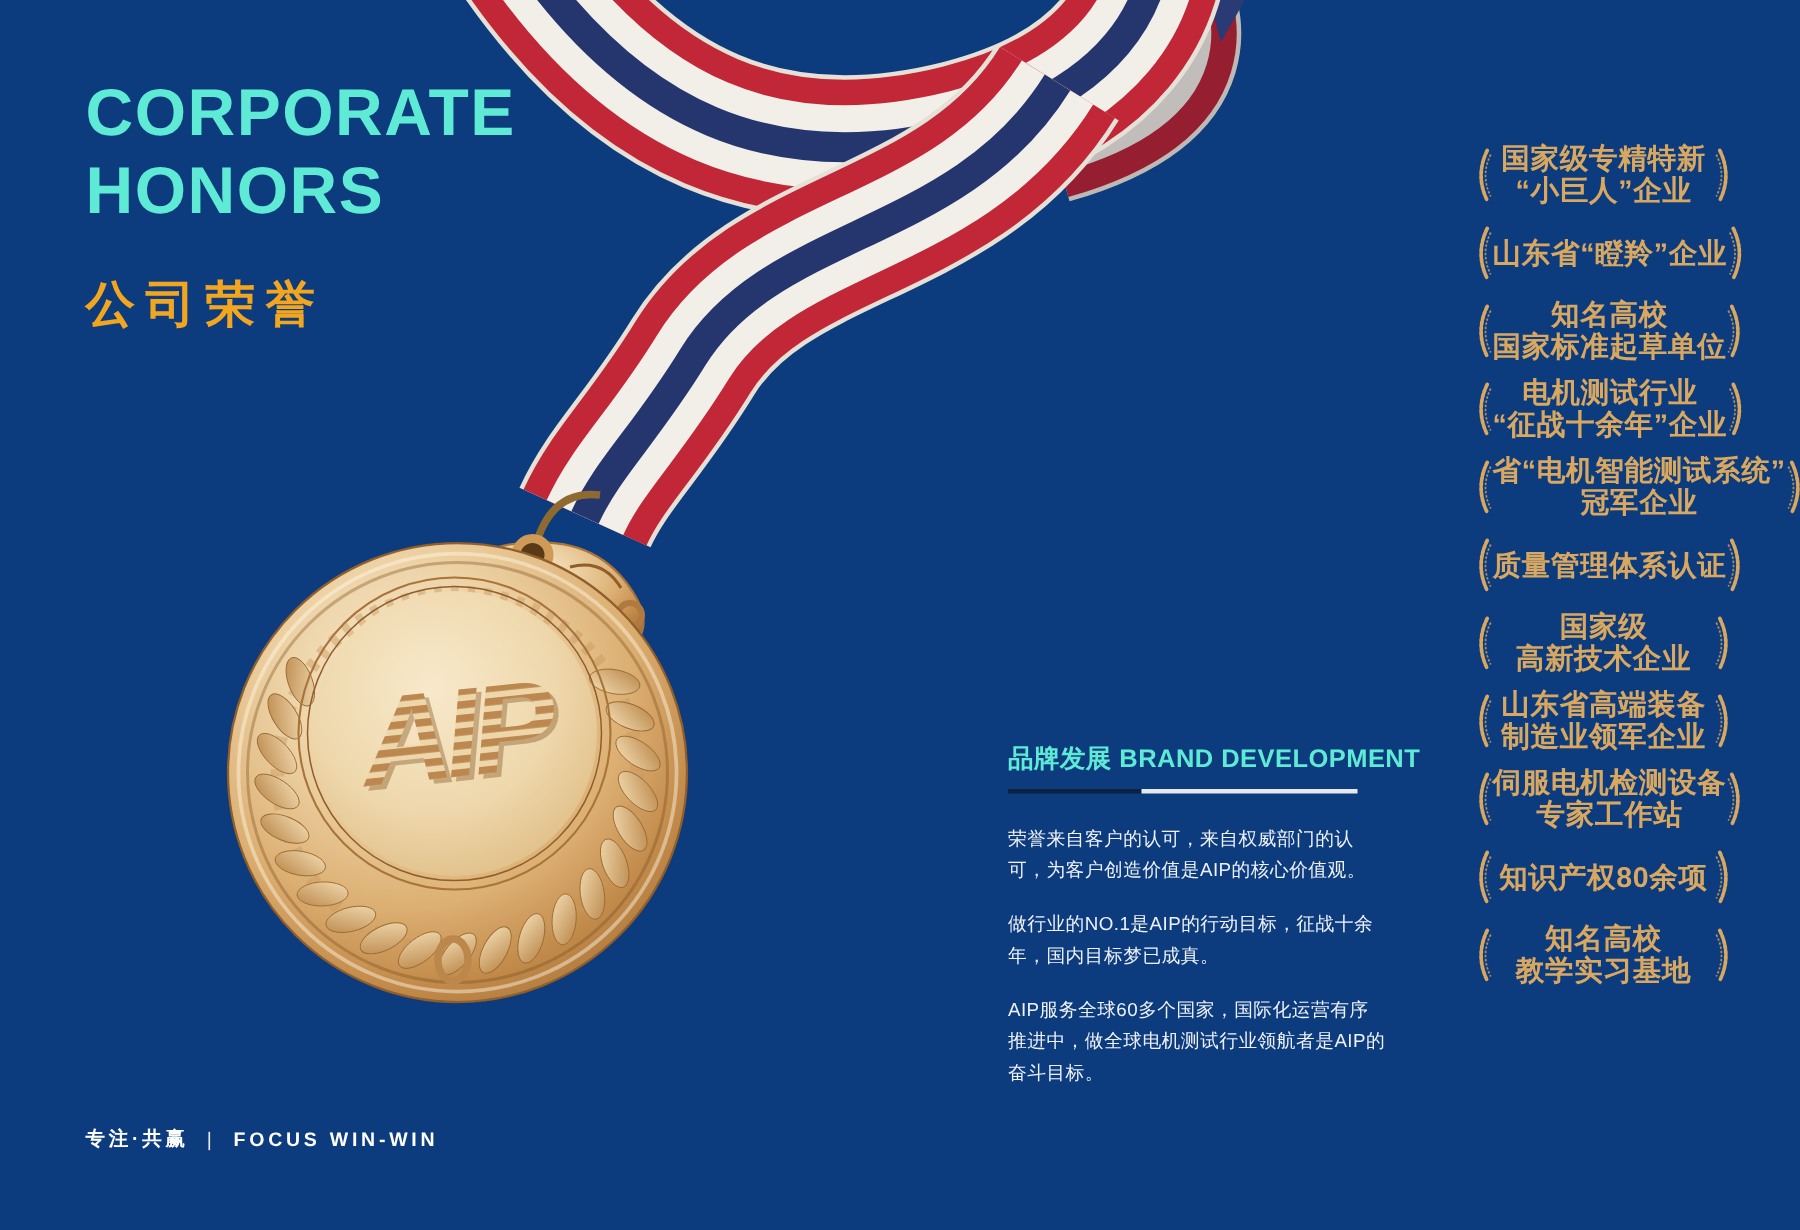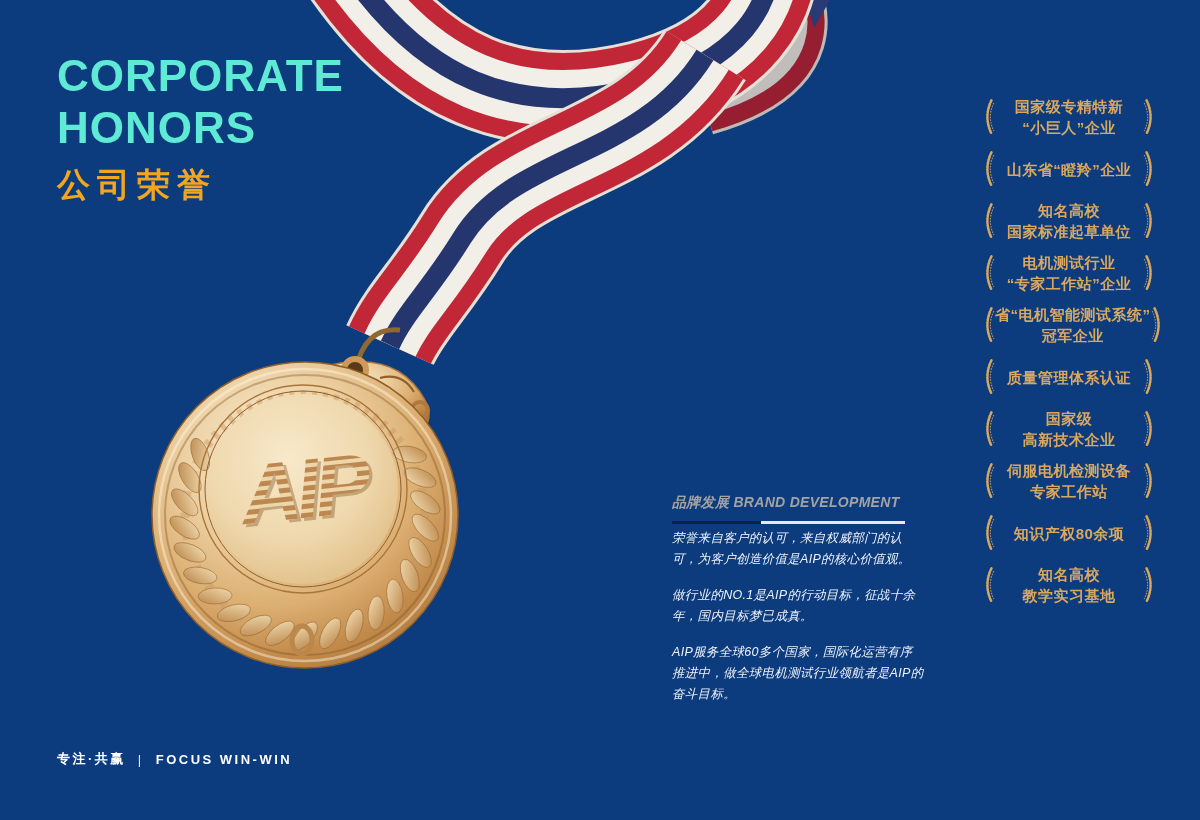--- a/index.html
+++ b/index.html
@@ -9,37 +9,37 @@
     font-family:"Liberation Sans","DejaVu Sans",sans-serif;
     -webkit-font-smoothing:antialiased;
   }
   .layer{position:absolute;inset:0;}
   #art{z-index:0;pointer-events:none;}
   #textlayer{z-index:1;}
 
   
   .title-block{position:absolute;left:57px;top:50px;}
   .title-en{color:#5eead4;font-weight:bold;font-size:44px;line-height:52px;letter-spacing:1px;}
-  .title-zh{color:#F2A51F;font-size:33px;font-weight:bold;letter-spacing:7px;margin-top:9px;}
+  .title-zh{color:#F2A51F;font-size:33px;font-weight:bold;letter-spacing:7px;margin-top:27px;}
 
   
   .brand{position:absolute;left:672px;top:494px;width:252px;}
-  .brand-heading{color:#a3a3a3;font-size:14px;font-weight:bold;letter-spacing:0.3px;white-space:nowrap;font-style:italic;}
+  .brand-heading{color:#5eead4;font-size:17px;font-weight:bold;letter-spacing:0.3px;white-space:nowrap;}
   .brand-heading .en{font-weight:600;}
   .brand-rule{display:flex;height:3px;margin-top:9px;width:233px;}
   .brand-rule .seg-dark{width:38%;background:#0A2344;}
   .brand-rule .seg-light{width:62%;background:#E8E9EB;}
-  .brand-paras{margin-top:4px;font-style:italic;}
+  .brand-paras{margin-top:20px;}
   .brand-paras p{margin:0 0 15px 0;color:#EEF2F8;font-size:12.5px;line-height:21px;letter-spacing:0.3px;}
 
   
   .honors{position:absolute;left:981px;top:91px;width:176px;display:flex;flex-direction:column;}
   .honor-item{height:52px;display:flex;align-items:center;justify-content:space-between;}
   .honor-text{flex:1;display:flex;flex-direction:column;align-items:center;justify-content:center;
-    color:#D9A860;font-size:15px;font-weight:bold;line-height:21px;letter-spacing:0.5px;text-align:center;white-space:nowrap;}
+    color:#D9A860;font-size:19px;font-weight:bold;line-height:21px;letter-spacing:0.5px;text-align:center;white-space:nowrap;}
   .ear{width:14px;height:46px;flex:0 0 14px;}
 
   
   .footer{position:absolute;left:57px;top:750px;color:#FFFFFF;font-size:13px;font-weight:bold;letter-spacing:2.5px;display:flex;align-items:center;}
   .footer .sep{margin:0 12px;font-weight:normal;opacity:0.9;}
 </style>
 </head>
 <body>
 
 <svg id="art" class="layer" width="1200" height="820" viewBox="0 0 1200 820" xmlns="http://www.w3.org/2000/svg">
@@ -222,21 +222,21 @@
           <use href="#earP" transform="translate(18,0) scale(-1,1)"></use>
         </svg>
     </div>
 
     <div class="honor-item">
       <svg class="ear" viewBox="0 0 18 48">
           <use href="#earP"></use>
         </svg>
       <div class="honor-text">
         <span>电机测试行业</span>
-        <span>“专家工作站”企业</span>
+        <span>“征战十余年”企业</span>
       </div>
       <svg class="ear" viewBox="0 0 18 48">
           <use href="#earP" transform="translate(18,0) scale(-1,1)"></use>
         </svg>
     </div>
 
     <div class="honor-item">
       <svg class="ear" viewBox="0 0 18 48">
           <use href="#earP"></use>
         </svg>
@@ -268,20 +268,32 @@
       <div class="honor-text">
         <span>国家级</span>
         <span>高新技术企业</span>
       </div>
       <svg class="ear" viewBox="0 0 18 48">
           <use href="#earP" transform="translate(18,0) scale(-1,1)"></use>
         </svg>
     </div>
 
 
+    <div class="honor-item">
+      <svg class="ear" viewBox="0 0 18 48">
+          <use href="#earP"></use>
+        </svg>
+      <div class="honor-text">
+        <span>山东省高端装备</span>
+        <span>制造业领军企业</span>
+      </div>
+      <svg class="ear" viewBox="0 0 18 48">
+          <use href="#earP" transform="translate(18,0) scale(-1,1)"></use>
+        </svg>
+    </div>
 
     <div class="honor-item">
       <svg class="ear" viewBox="0 0 18 48">
           <use href="#earP"></use>
         </svg>
       <div class="honor-text">
         <span>伺服电机检测设备</span>
         <span>专家工作站</span>
       </div>
       <svg class="ear" viewBox="0 0 18 48">

